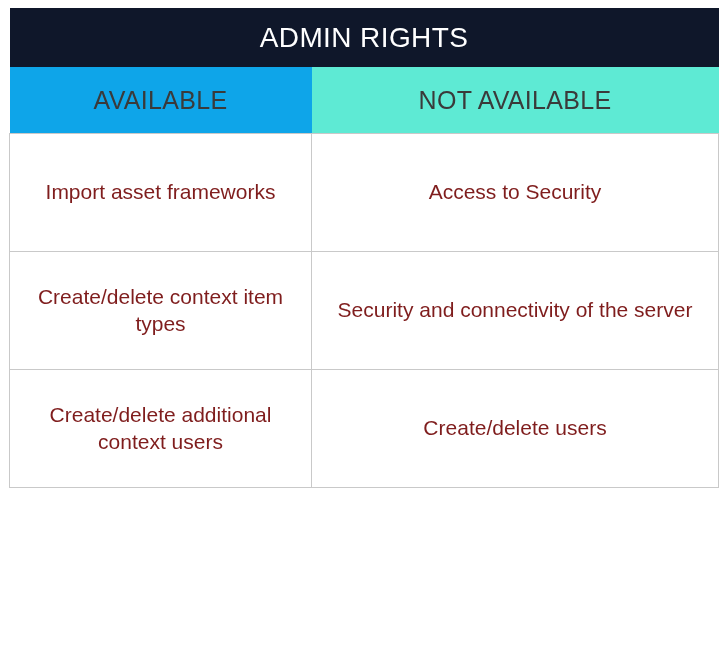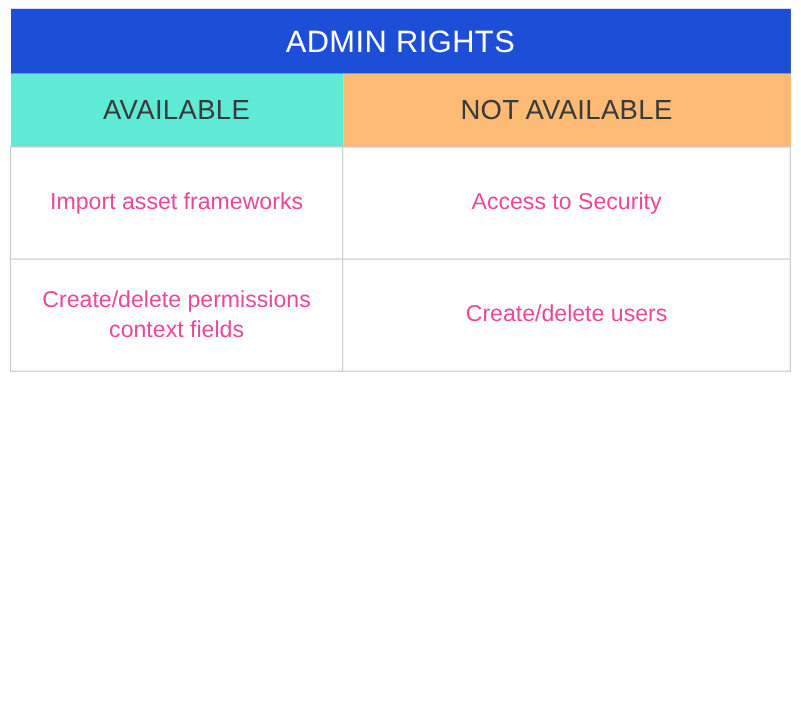--- a/index.html
+++ b/index.html
@@ -32,21 +32,21 @@
 
   table.matrix {
     width: 709px;
     border-collapse: collapse;
     table-layout: fixed;
     background: #ffffff;
   }
 
   
   tr.title-row td {
-    background: #1d4ed8;
+    background: #0f172a;
     color: #ffffff;
     text-align: center;
     height: 59px;
     padding: 0;
     border: none;
     font-size: 28px;
     font-weight: 400;
     letter-spacing: 0.4px;
   }
   .title-text {
@@ -59,36 +59,36 @@
     height: 66px;
     padding: 0;
     text-align: center;
     vertical-align: middle;
     font-size: 25px;
     font-weight: 400;
     color: #3a3a3a;
     border: none;
     letter-spacing: 0.3px;
   }
-  td.head-available { background: #5eead4; }
-  td.head-not-available { background: #fdba74; }
+  td.head-available { background: #0ea5e9; }
+  td.head-not-available { background: #5eead4; }
   .head-text {
     display: block;
     line-height: 66px;
   }
 
   
   tr.body-row td {
-    height: 102px;
+    height: 118px;
     padding: 8px 10px;
     text-align: center;
     vertical-align: middle;
     font-size: 21px;
     font-weight: 300;
-    color: #ec4899;
+    color: #7f1d1d;
     line-height: 1.28;
     border-left: 1px solid #c9c9c9;
     border-right: 1px solid #c9c9c9;
     border-top: 1px solid #c9c9c9;
     border-bottom: 1px solid #c9c9c9;
     background: #ffffff;
     box-sizing: border-box;
   }
   tr.body-row td.cell-left  { width: 302px; }
   tr.body-row td.cell-right { width: 407px; }
@@ -129,24 +129,32 @@
 
         <tr class="body-row">
           <td class="cell-left">
             <span class="cell-text">Import asset frameworks</span>
           </td>
           <td class="cell-right">
             <span class="cell-text">Access to Security</span>
           </td>
         </tr>
 
+        <tr class="body-row">
+          <td class="cell-left">
+            <span class="cell-text">Create/delete context item types</span>
+          </td>
+          <td class="cell-right">
+            <span class="cell-text">Security and connectivity of the server</span>
+          </td>
+        </tr>
 
         <tr class="body-row">
           <td class="cell-left">
-            <span class="cell-text">Create/delete permissions context fields</span>
+            <span class="cell-text">Create/delete additional context users</span>
           </td>
           <td class="cell-right">
             <span class="cell-text">Create/delete users</span>
           </td>
         </tr>
 
 
 
       </tbody>
     </table>

